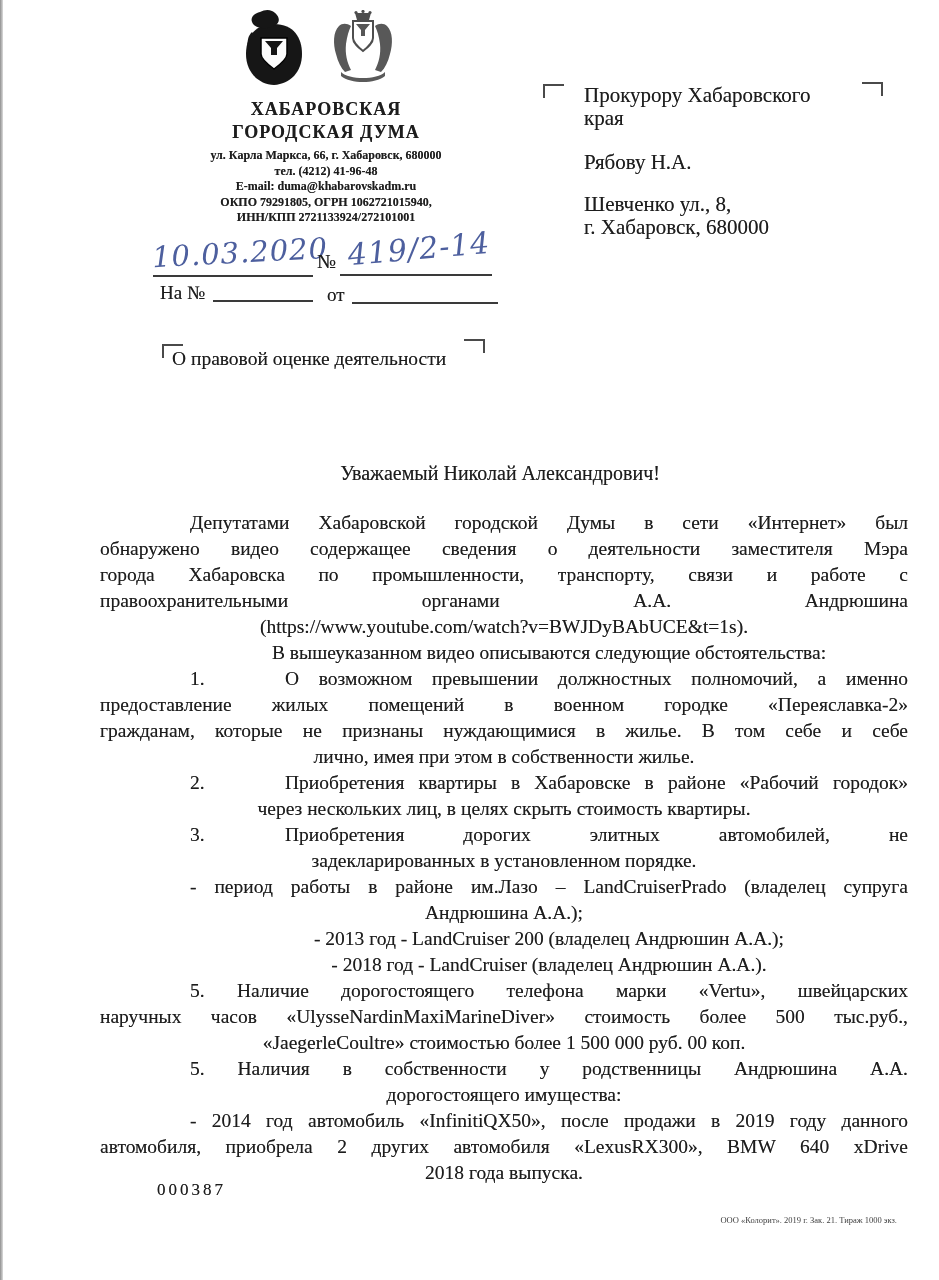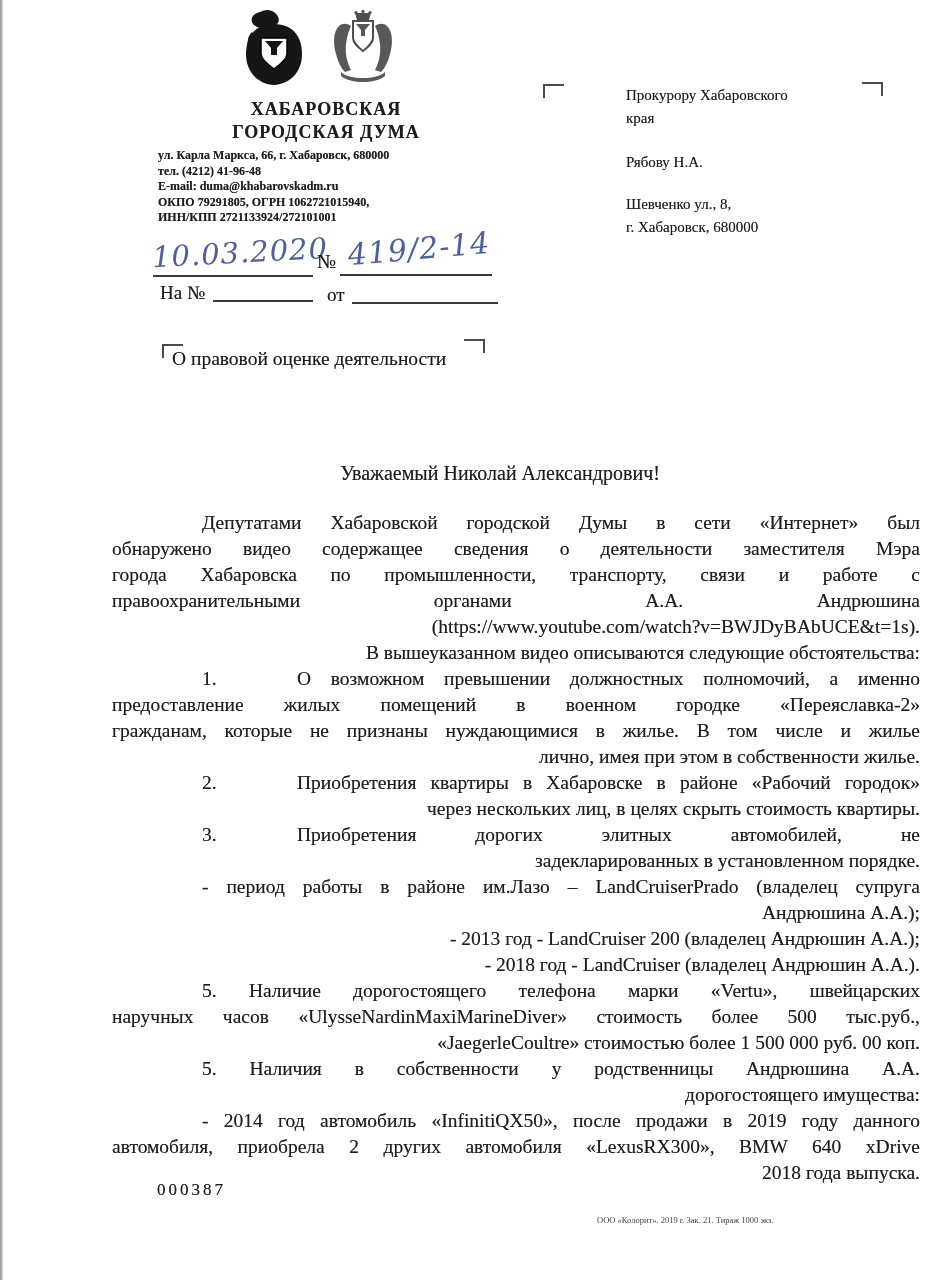--- a/index.html
+++ b/index.html
@@ -11,21 +11,21 @@
     text-shadow:0 0 .5px rgba(25,25,25,.55);
   }
   .scan-edge{position:absolute;left:0;top:0;width:3px;height:100%;
     background:linear-gradient(to right,#8f8f8f,#dcdcdc);}
   
   .emblem{position:absolute;}
   .emblem-left{left:240px;top:8px;width:68px;height:80px;}
   .emblem-right{left:329px;top:10px;width:68px;height:78px;}
   .org-name{position:absolute;left:150px;top:98px;width:352px;text-align:center;
     font-weight:700;font-size:18px;line-height:23px;letter-spacing:1px;}
-  .contacts{position:absolute;left:158px;top:148px;width:336px;
+  .contacts{position:absolute;left:158px;top:148px;width:336px;text-align:center;
     font-weight:700;font-size:12px;line-height:15.5px;}
   
   .hw{position:absolute;font-style:italic;letter-spacing:1px;
     color:var(--hand,#4d5f9e);font-family:"DejaVu Serif","Liberation Serif",serif;
     text-shadow:none;}
   .hw-date{left:152px;top:236px;width:162px;text-align:center;font-size:29px;transform:rotate(-3deg);}
   .hw-num{left:342px;top:231px;width:154px;text-align:center;font-size:30px;transform:rotate(-5deg);}
   .uline{position:absolute;border-bottom:2px solid #3a3a3a;height:0;}
   .ul1{left:153px;top:275px;width:160px;}
   .ul2{left:340px;top:274px;width:152px;}
@@ -36,38 +36,38 @@
   .from-lbl{position:absolute;left:327px;top:284px;font-size:19px;}
   
   .cm{position:absolute;width:19px;height:12px;}
   .cm.tl{border-top:2px solid #4a4a4a;border-left:2px solid #4a4a4a;}
   .cm.tr{border-top:2px solid #4a4a4a;border-right:2px solid #4a4a4a;}
   .cm-r-tl{left:543px;top:84px;}
   .cm-r-tr{left:862px;top:82px;}
   .cm-s-tl{left:162px;top:344px;}
   .cm-s-tr{left:464px;top:339px;}
   
-  .recipient{position:absolute;left:626px;top:84px;width:280px;
-    font-size:15px;line-height:23px;}
+  .recipient{position:absolute;left:584px;top:84px;width:280px;
+    font-size:21px;line-height:23px;}
   .recipient div:nth-child(3){margin-top:21px;}
   .recipient div:nth-child(4){margin-top:19px;}
   
   .subject{position:absolute;left:172px;top:348px;font-size:19.5px;}
   .salutation{position:absolute;left:95px;top:462px;width:810px;
     text-align:center;font-size:20px;}
   
   .body-text{position:absolute;left:100px;top:510px;width:808px;
-    font-size:19.5px;margin-left:12px;}
-  .bl{height:26px;line-height:26px;text-align:right;}
+    font-size:19.5px;}
+  .bl{height:26px;line-height:26px;text-align:center;}
   .bl.j{text-align:justify;text-align-last:justify;}
   .bl.ind{text-indent:90px;}
   .lead{display:inline-block;width:95px;text-indent:0;}
   
   .page-number{position:absolute;left:157px;top:1180px;font-size:17px;letter-spacing:3px;}
-  .print-note{position:absolute;left:597px;top:1215px;width:300px;text-align:left;
+  .print-note{position:absolute;left:597px;top:1215px;width:300px;text-align:right;
     font-size:8.5px;color:#3f3f3f;text-shadow:none;}
 </style>
 </head>
 <body>
 
 <div class="page" style="--ink: #1d1d1d; --hand: #4d5f9e; --paper: #ffffff;">
   <div class="scan-edge"></div>
 
   <div class="emblem emblem-left">
     <svg viewBox="0 0 68 80" width="68" height="80">
@@ -133,21 +133,21 @@
 
   <div class="body-text">
       <div class="bl j ind">Депутатами Хабаровской городской Думы в сети «Интернет» был</div>
       <div class="bl j">обнаружено видео содержащее сведения о деятельности заместителя Мэра</div>
       <div class="bl j">города Хабаровска по промышленности, транспорту, связи и работе с</div>
       <div class="bl j">правоохранительными органами А.А. Андрюшина</div>
       <div class="bl">(https://www.youtube.com/watch?v=BWJDyBAbUCE&amp;t=1s).</div>
       <div class="bl ind">В вышеуказанном видео описываются следующие обстоятельства:</div>
       <div class="bl j ind"><span class="lead">1.</span><span>О возможном превышении должностных полномочий, а именно</span></div>
       <div class="bl j">предоставление жилых помещений в военном городке «Переяславка-2»</div>
-      <div class="bl j">гражданам, которые не признаны нуждающимися в жилье. В том числе и жилье</div>
+      <div class="bl j">гражданам, которые не признаны нуждающимися в жилье. В том себе и себе</div>
       <div class="bl">лично, имея при этом в собственности жилье.</div>
       <div class="bl j ind"><span class="lead">2.</span><span>Приобретения квартиры в Хабаровске в районе «Рабочий городок»</span></div>
       <div class="bl">через нескольких лиц, в целях скрыть стоимость квартиры.</div>
       <div class="bl j ind"><span class="lead">3.</span><span>Приобретения дорогих элитных автомобилей, не</span></div>
       <div class="bl">задекларированных в установленном порядке.</div>
       <div class="bl j ind">- период работы в районе им.Лазо – LandCruiserPrado (владелец супруга</div>
       <div class="bl">Андрюшина А.А.);</div>
       <div class="bl ind">- 2013 год - LandCruiser 200 (владелец Андрюшин А.А.);</div>
       <div class="bl ind">- 2018 год - LandCruiser (владелец Андрюшин А.А.).</div>
       <div class="bl j ind">5. Наличие дорогостоящего телефона марки «Vertu», швейцарских</div>

